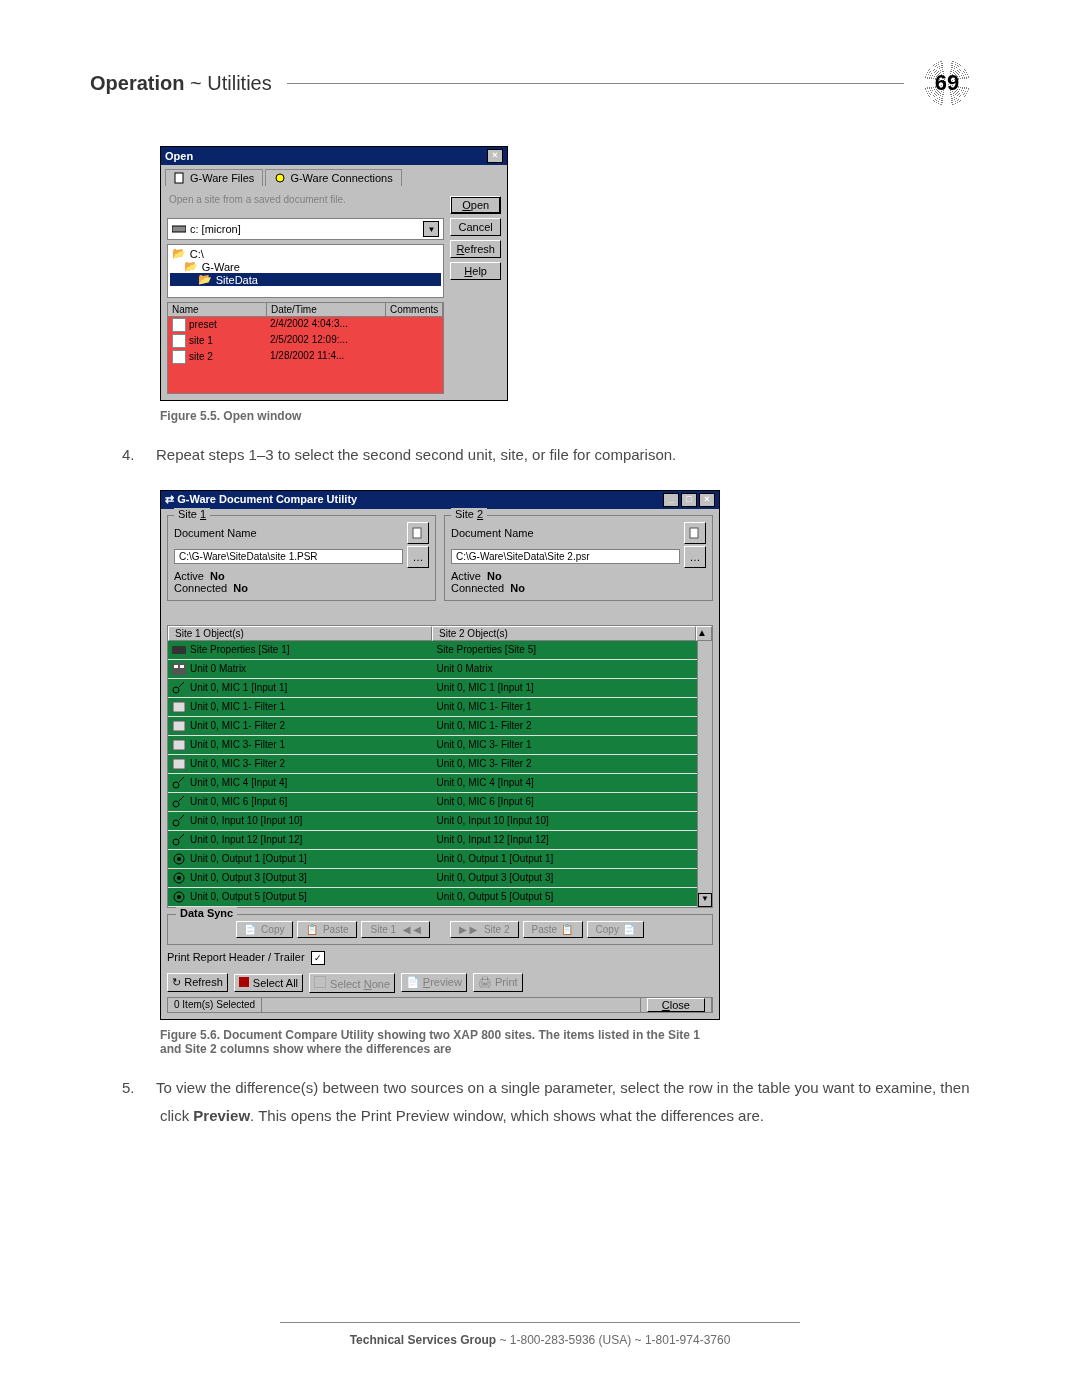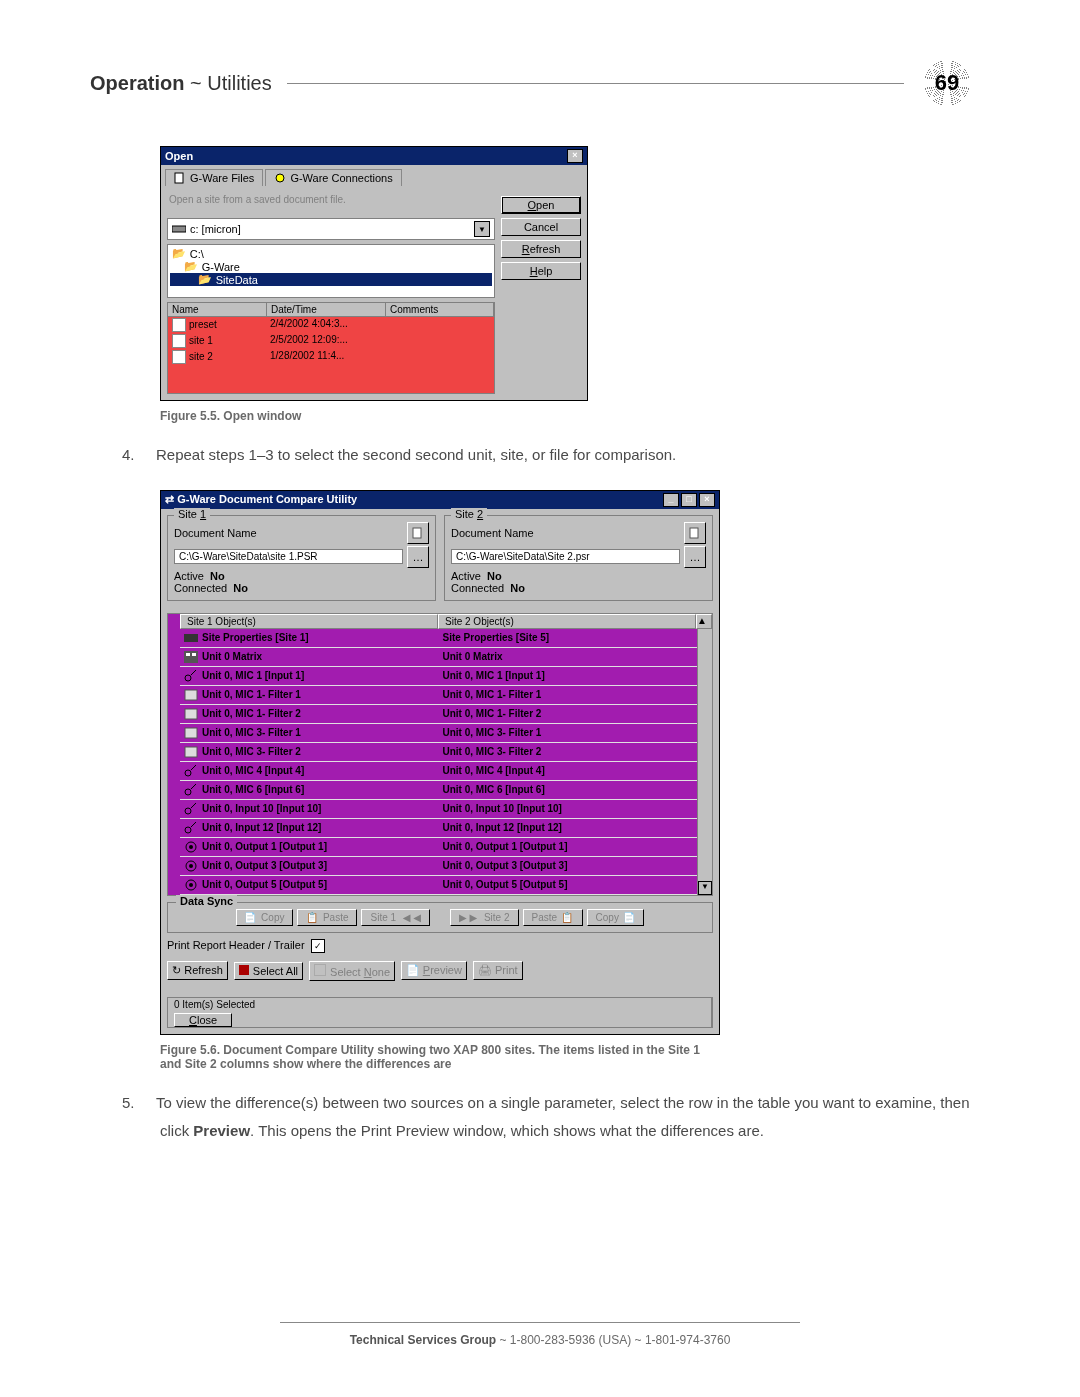--- a/index.html
+++ b/index.html
@@ -211,32 +211,31 @@
   .sp-row { display:flex; align-items:center; gap:4px; margin:2px 0; }
   .sp-field {
     flex:1;
     background:#fff;border:1px solid #808080;padding:1px 4px;font-size:10px;
     white-space:nowrap; overflow:hidden;
   }
   .sq-btn { width:20px;height:20px;background:#c0c0c0;border:1px solid #000;border-top-color:#fff;border-left-color:#fff;display:flex;align-items:center;justify-content:center; }
   .yn { font-size:11px; }
   .yn b { font-weight:700; }
   .cmp-table {
-    margin-top:12px;
+    margin-top:24px;
     border:1px solid #808080;
-    background:#a21caf;
-    padding-left:12px;
+    background:#15803d;
   }
   .cmp-th { display:flex; }
   .cmp-th div {
     flex:1; background:#c0c0c0; border:1px solid #fff; border-right-color:#808080; border-bottom-color:#808080;
     padding:1px 6px; font-size:10px;
   }
   .cmp-th .scrollhead{flex:0 0 14px;padding:0;}
-  .cmp-rows { display:flex;font-weight:bold; }
+  .cmp-rows { display:flex; }
   .cmp-col { flex:1; }
   .cmp-cell {
     display:flex;align-items:center;gap:4px;
     border-bottom:1px solid #e0e0e0;
     padding:1px 4px;font-size:10px;
     height:16px;
   }
   .scrollcol{flex:0 0 14px;background:#c0c0c0;border-left:1px solid #808080;display:flex;flex-direction:column;align-items:center;}
   .scrollcol .arr{width:12px;height:12px;border:1px solid #000;background:#c0c0c0;font-size:8px;text-align:center;}
   .ic { width:14px;height:12px;display:inline-block; }
@@ -246,21 +245,21 @@
     padding:6px;
     position:relative;
     display:flex;
     gap:4px;
     justify-content:center;
   }
   .datasync .legend{position:absolute;top:-8px;left:8px;background:#c0c0c0;padding:0 4px;font-size:11px;font-weight:700;}
   .ds-btn { background:#c0c0c0;border:1px solid #000;border-top-color:#fff;border-left-color:#fff;padding:2px 8px;font-size:10px;color:#808080;display:flex;align-items:center;gap:4px;}
   .bottom-row { display:flex; align-items:center; gap:6px; margin-top:8px; }
   .chk { width:12px;height:12px;border:1px solid #000;background:#fff;display:inline-flex;align-items:center;justify-content:center;font-size:9px;}
-  .status { background:#c0c0c0;border:1px solid #808080;display:flex;margin-top:16px;flex-direction:column;}
+  .status { background:#c0c0c0;border:1px solid #808080;display:flex;margin-top:4px;}
   .status div{padding:1px 6px;font-size:10px;border-right:1px solid #808080;}
   .status .fill{flex:1;}
   .hotkey { text-decoration: underline; }
 </style>
 </head>
 <body>
 
 <div class="page">
   <div class="header-row">
     <div class="header-title">
@@ -269,21 +268,21 @@
     <div class="header-rule"></div>
     <div class="page-num-badge">
       <div class="rings"></div>
       <div class="num">69</div>
     </div>
   </div>
 
   <div class="content">
 
     <div class="figure">
-      <div class="win" style="width:428px;">
+      <div class="win" style="width:348px;">
         <div class="win-title">
           <span>Open</span>
           <div class="win-title-buttons">
             <div class="win-sysbtn">×</div>
           </div>
         </div>
         <div class="tabstrip">
           <div class="tab">
             <svg viewBox="0 0 12 12">
                 <rect x="1" y="1" width="8" height="10" fill="#fff" stroke="#000"></rect>

